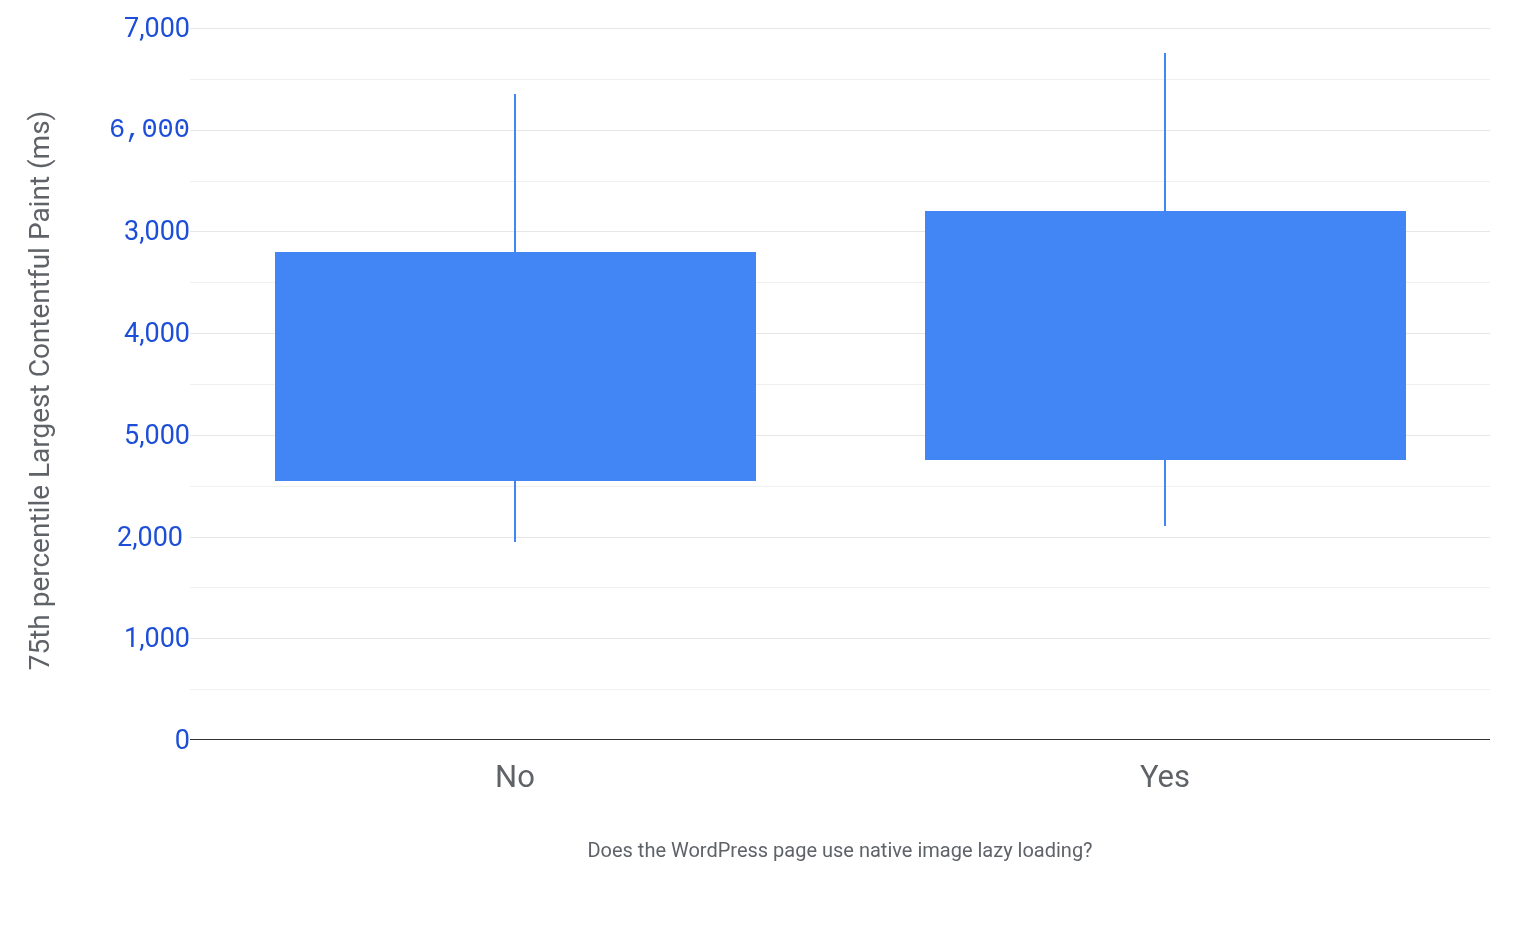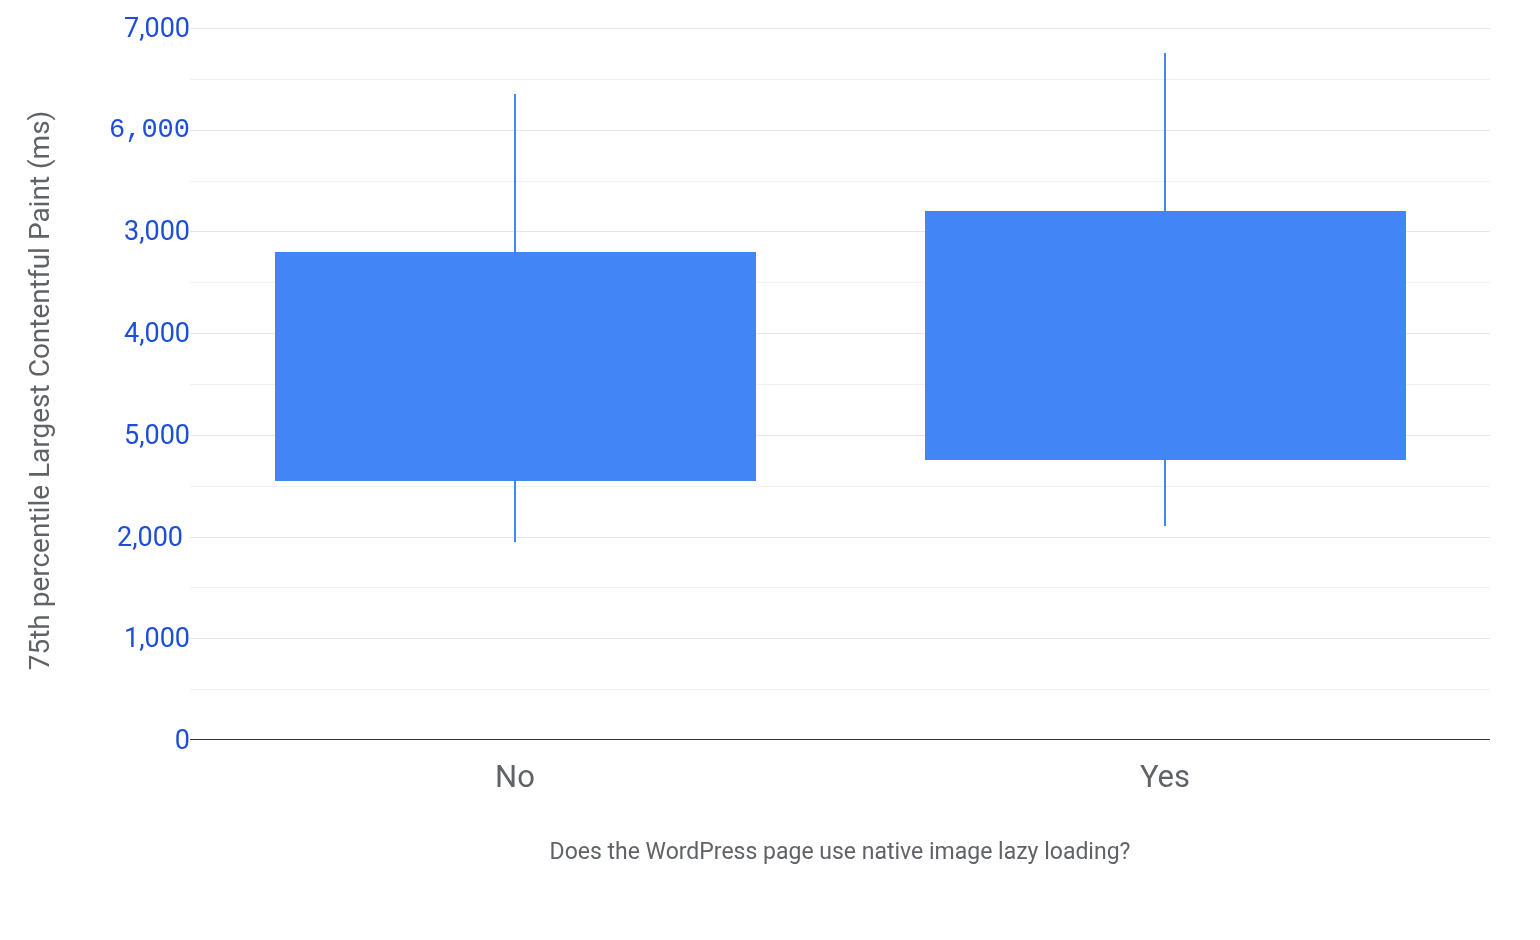--- a/index.html
+++ b/index.html
@@ -77,21 +77,21 @@
     color: #5f6368;
     white-space: nowrap;
   }
   .x-axis-title {
     position: absolute;
     left: 0;
     right: 0;
     text-align: center;
     top: 100%;
     margin-top: 98px;
-    font-size: 23px;
+    font-size: 20px;
     color: #5f6368;
   }
   .box {
     position: absolute;
     background: #4285f4;
   }
   .whisker {
     position: absolute;
     width: 2px;
     background: #4285f4;

